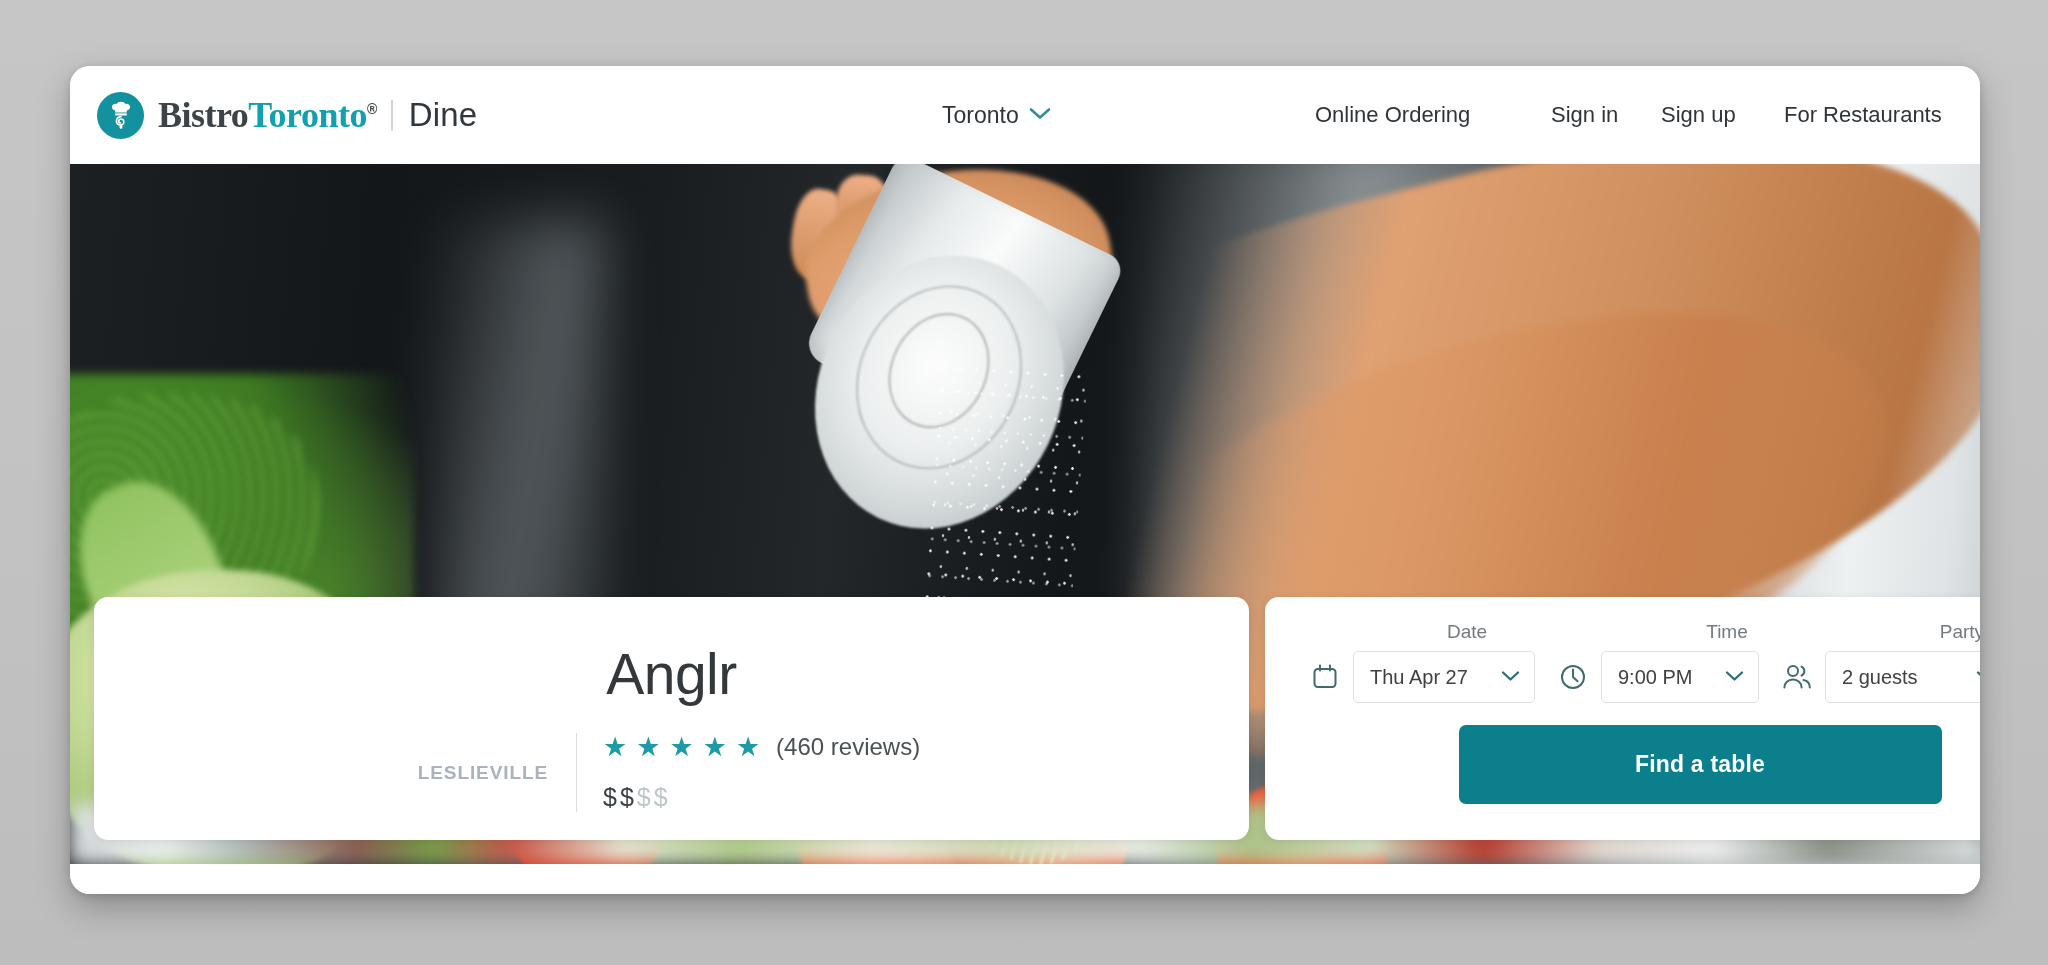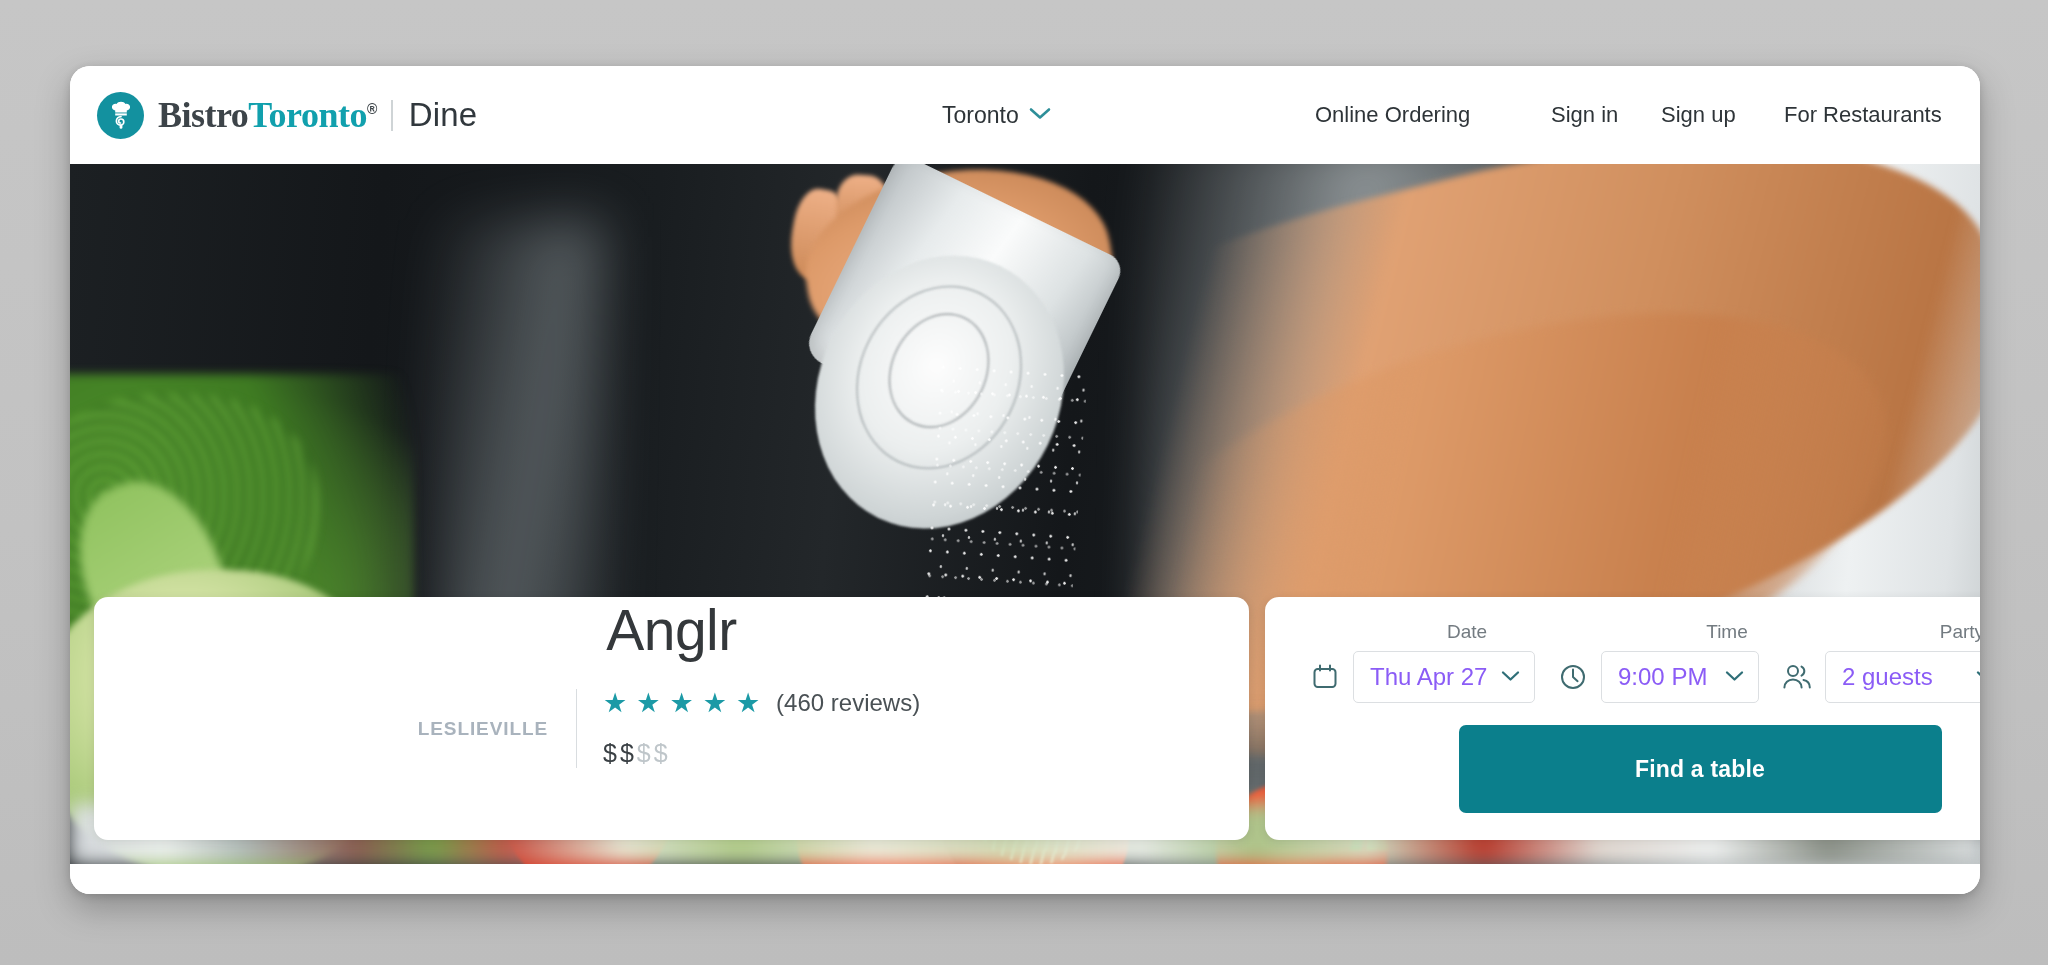--- a/index.html
+++ b/index.html
@@ -424,20 +424,21 @@
     box-shadow: 0 2px 10px rgba(0,0,0,0.10);
     position: relative;
   }
 
   .restaurant-name {
     text-align: center;
     font-size: 57px;
     color: #34383b;
     font-weight: 400;
     letter-spacing: -0.5px;
+    padding-top: 44px;
   }
 
   .info-meta {
     display: flex;
     align-items: center;
     justify-content: center;
     margin-top: 26px;
     gap: 0;
   }
 
@@ -543,30 +544,30 @@
     justify-content: space-between;
     padding: 0 14px 0 16px;
     background: #fff;
     cursor: pointer;
   }
   .sb-date { width: 182px; }
   .sb-time { width: 158px; }
   .sb-party { width: 185px; gap: 8px; }
 
   .select-value {
-    font-size: 24px;
-    color: #8b5cf6;
+    font-size: 20px;
+    color: #404040;
     white-space: nowrap;
   }
 
   .find-table-btn {
     margin-top: 22px;
     align-self: center;
     width: 483px;
-    height: 88px;
+    height: 79px;
     background: #0b7f8c;
     border: none;
     border-radius: 7px;
     color: #ffffff;
     font-size: 23px;
     font-weight: bold;
     font-family: "Liberation Sans", sans-serif;
     cursor: pointer;
     letter-spacing: 0.2px;
   }

